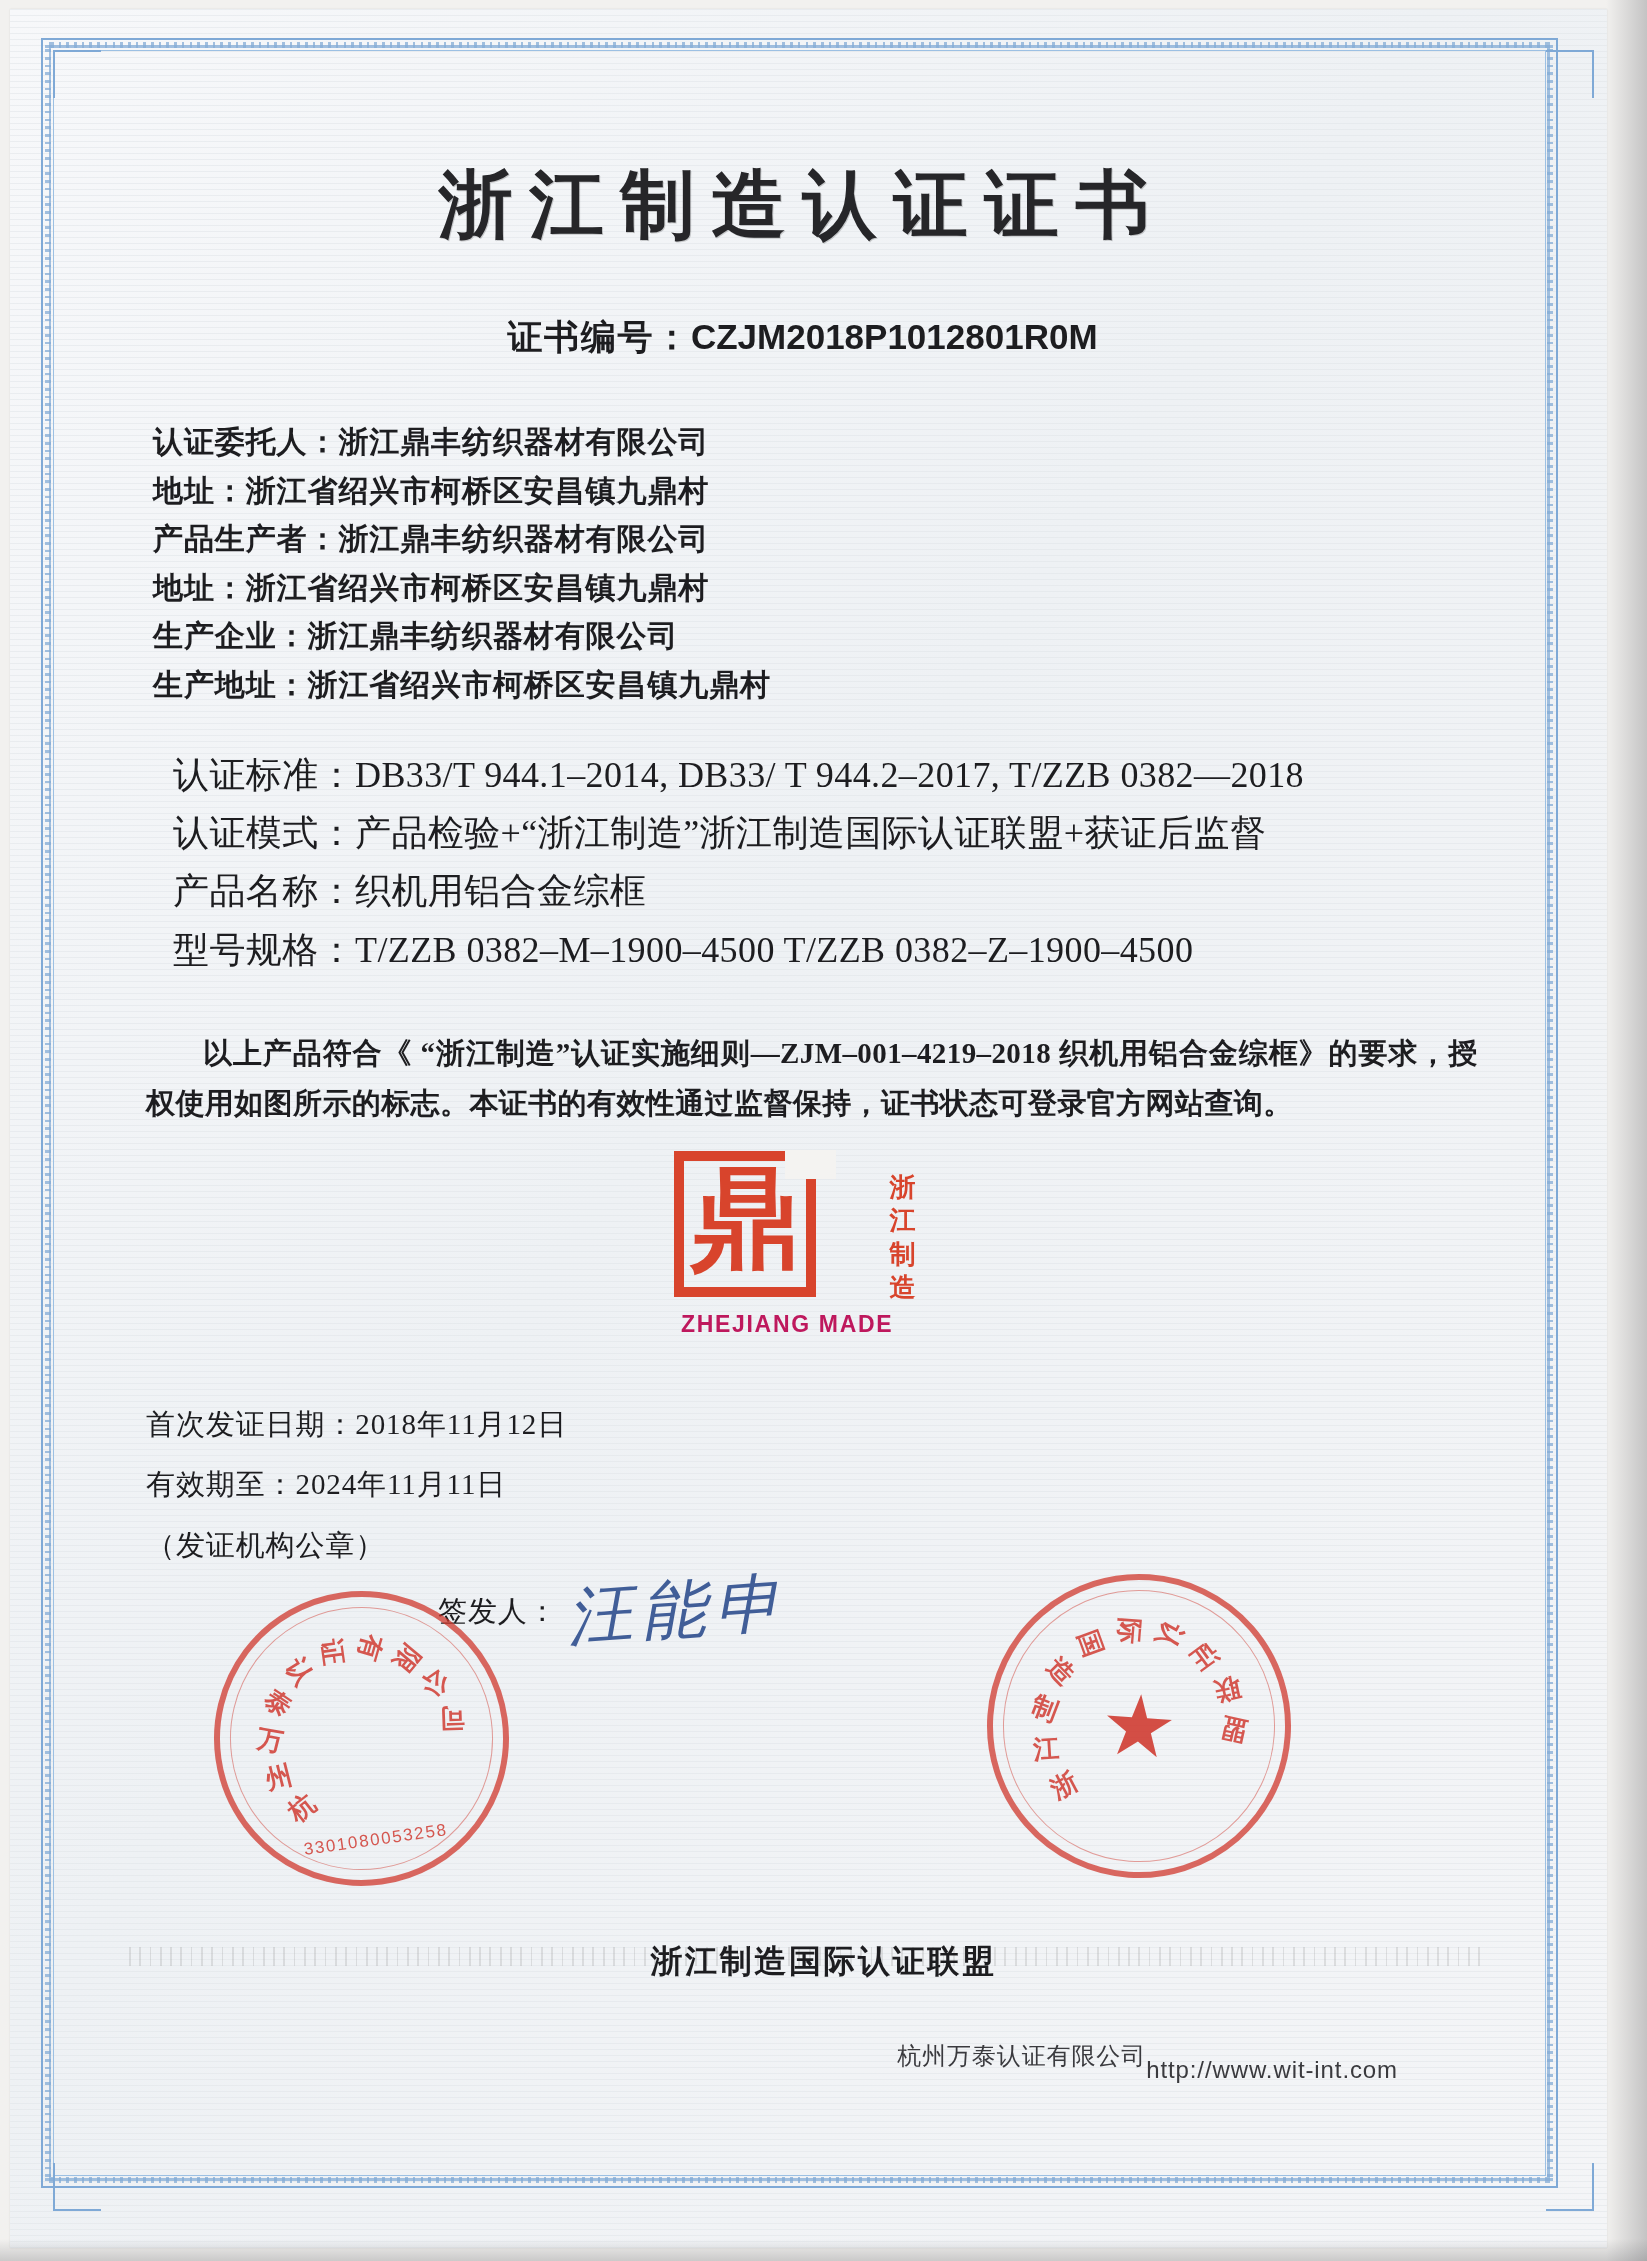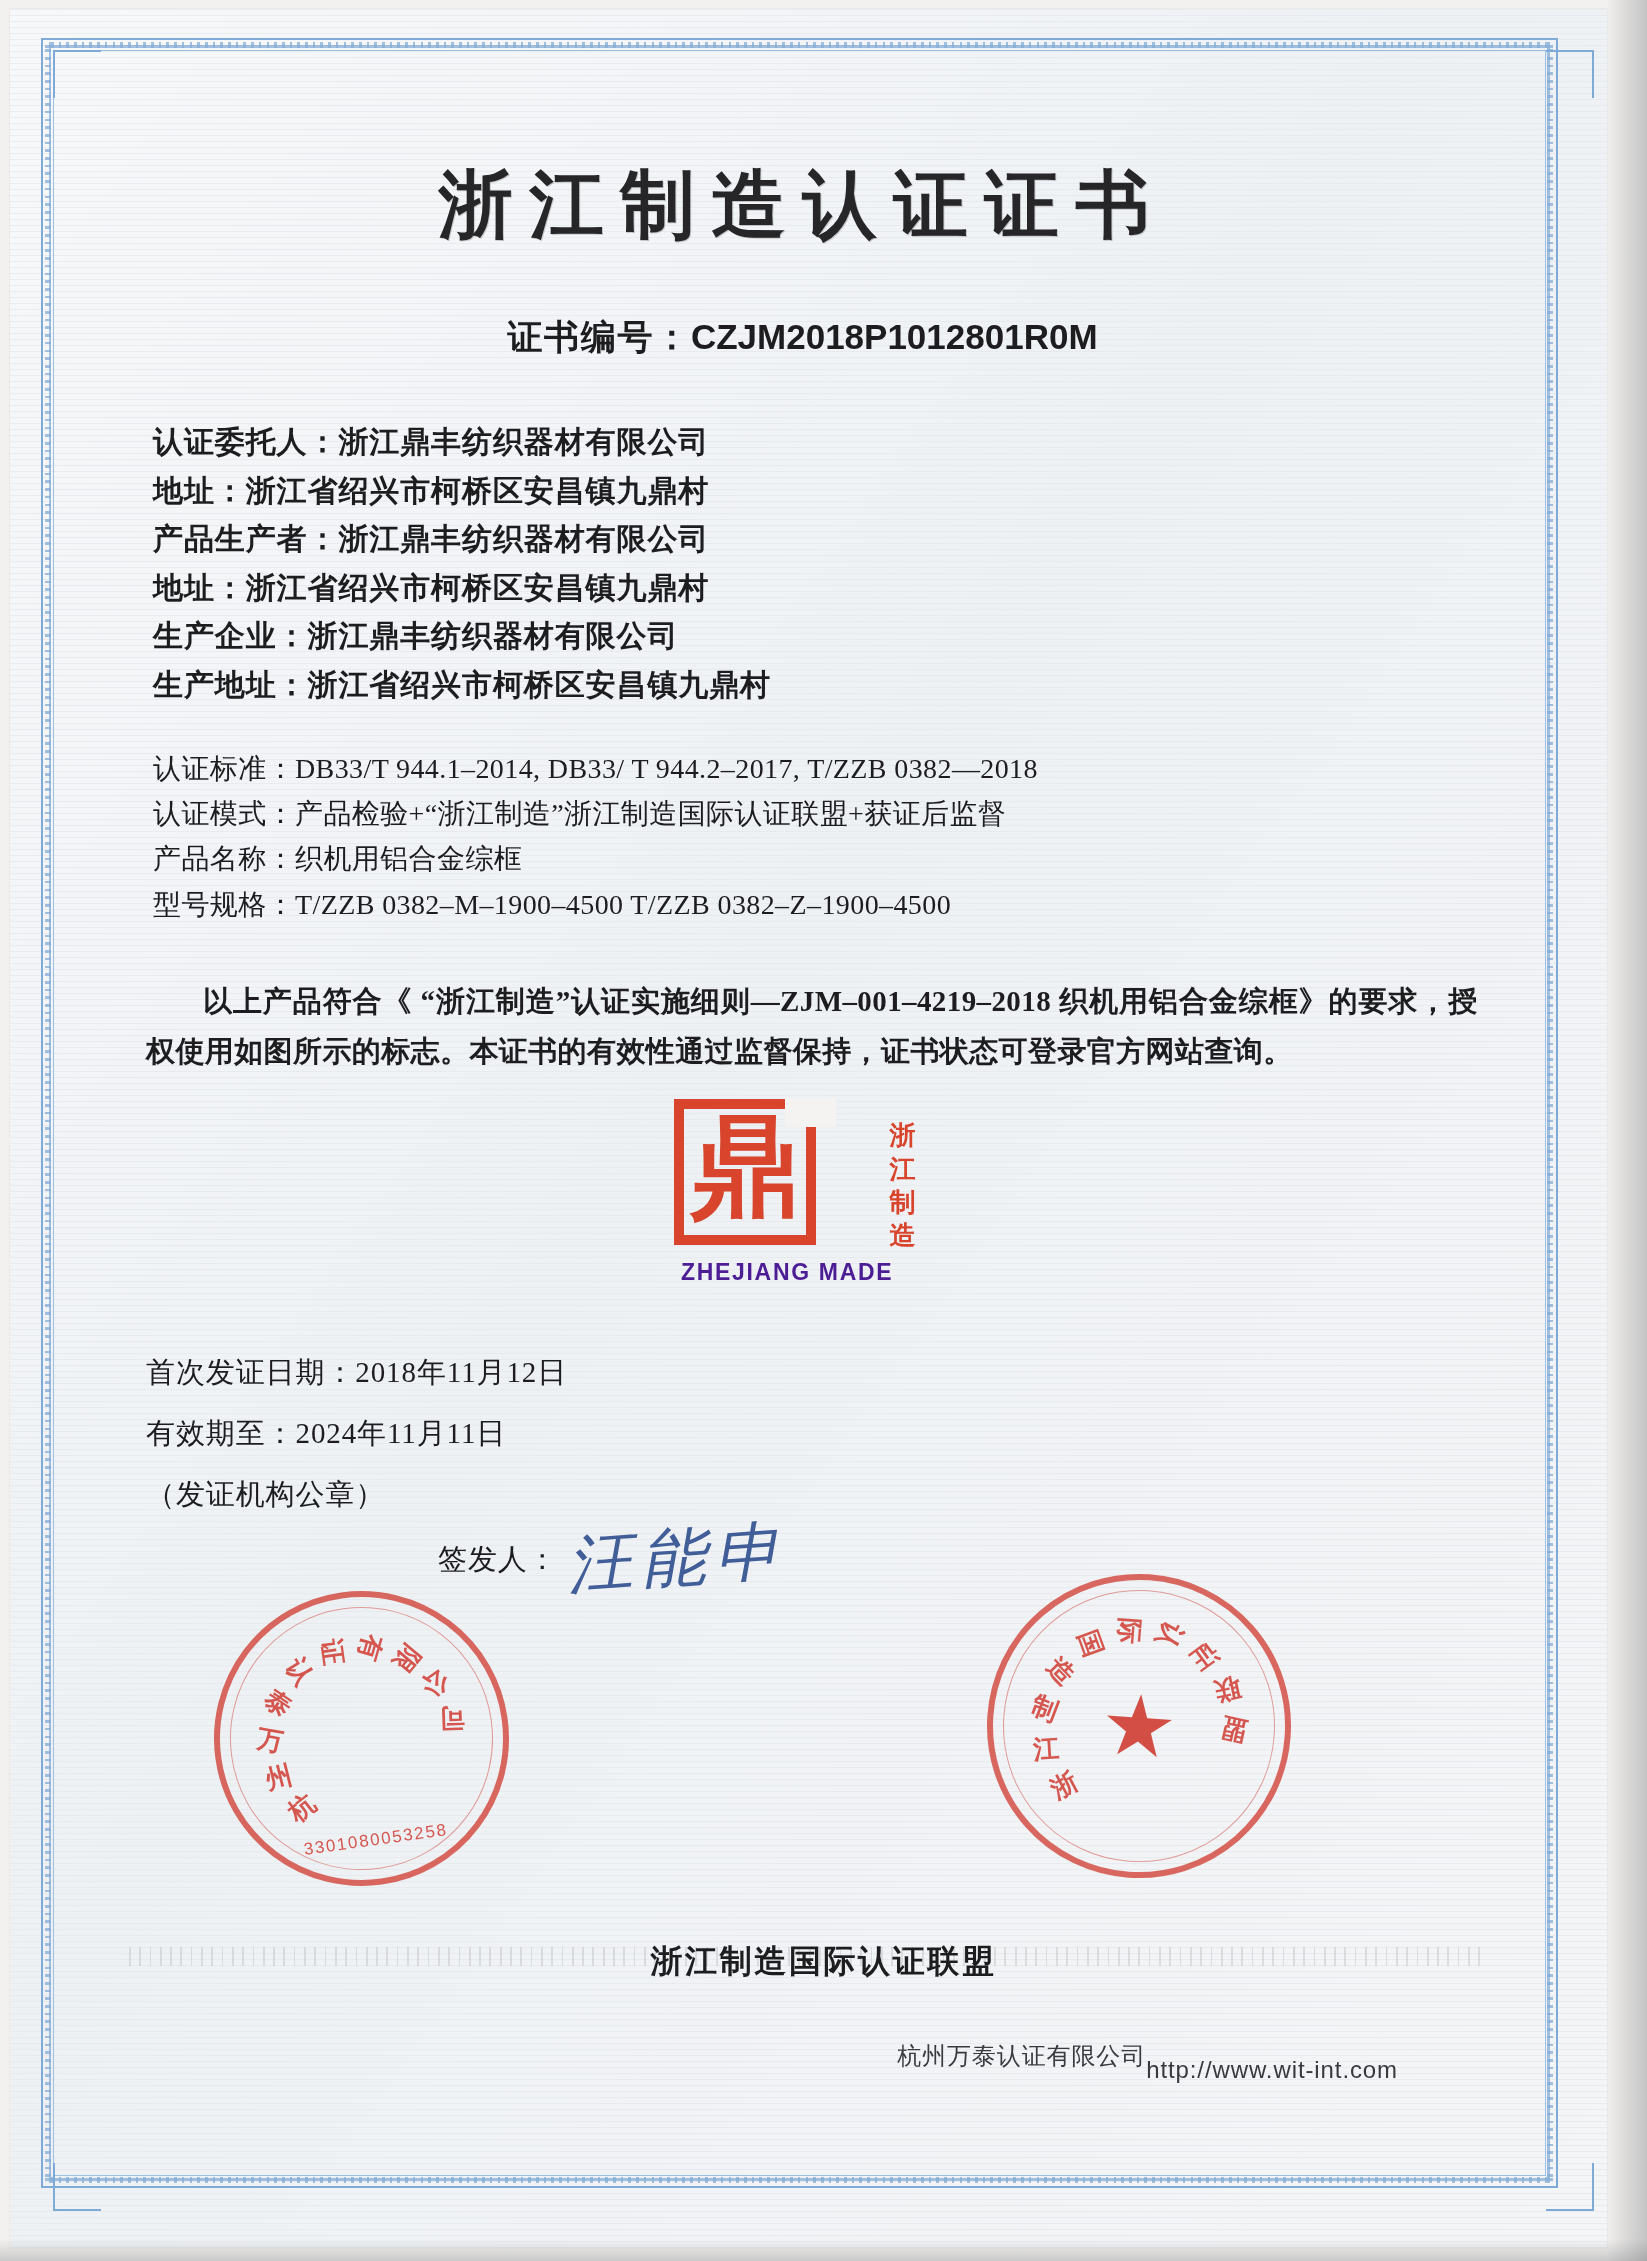--- a/index.html
+++ b/index.html
@@ -142,24 +142,25 @@
     white-space: nowrap;
   }
   .info-row .label { }
   .info-row .value { }
 
   .std-block {
     margin-top: 36px;
     padding-left: 41px;
   }
   .std-row {
-    font-size: 28px;
+    font-size: 36px;
     line-height: 1.62;
     letter-spacing: 0.4px;
     white-space: nowrap;
+    margin-left: 20px;
   }
 
   .statement {
     margin-top: 50px;
     padding-left: 34px;
     padding-right: 15.4px;
     font-size: 29px;
     line-height: 1.72;
     text-indent: 57px;
     letter-spacing: 0.4px;
@@ -210,21 +211,21 @@
     color: #d8442c;
     font-weight: 700;
     text-align: center;
     letter-spacing: 0.9px;
   }
   .logo .en {
     position: absolute;
     left: 6.9px; top: 160px;
     font-size: 23px;
     letter-spacing: 1.7px;
-    color: #4c1d95;
+    color: #be185d;
     font-weight: 700;
     font-family: "Liberation Sans", sans-serif;
   }
 
   
   .dates {
     margin-top: 29px;
     padding-left: 34px;
     font-size: 29px;
     line-height: 2.1;

